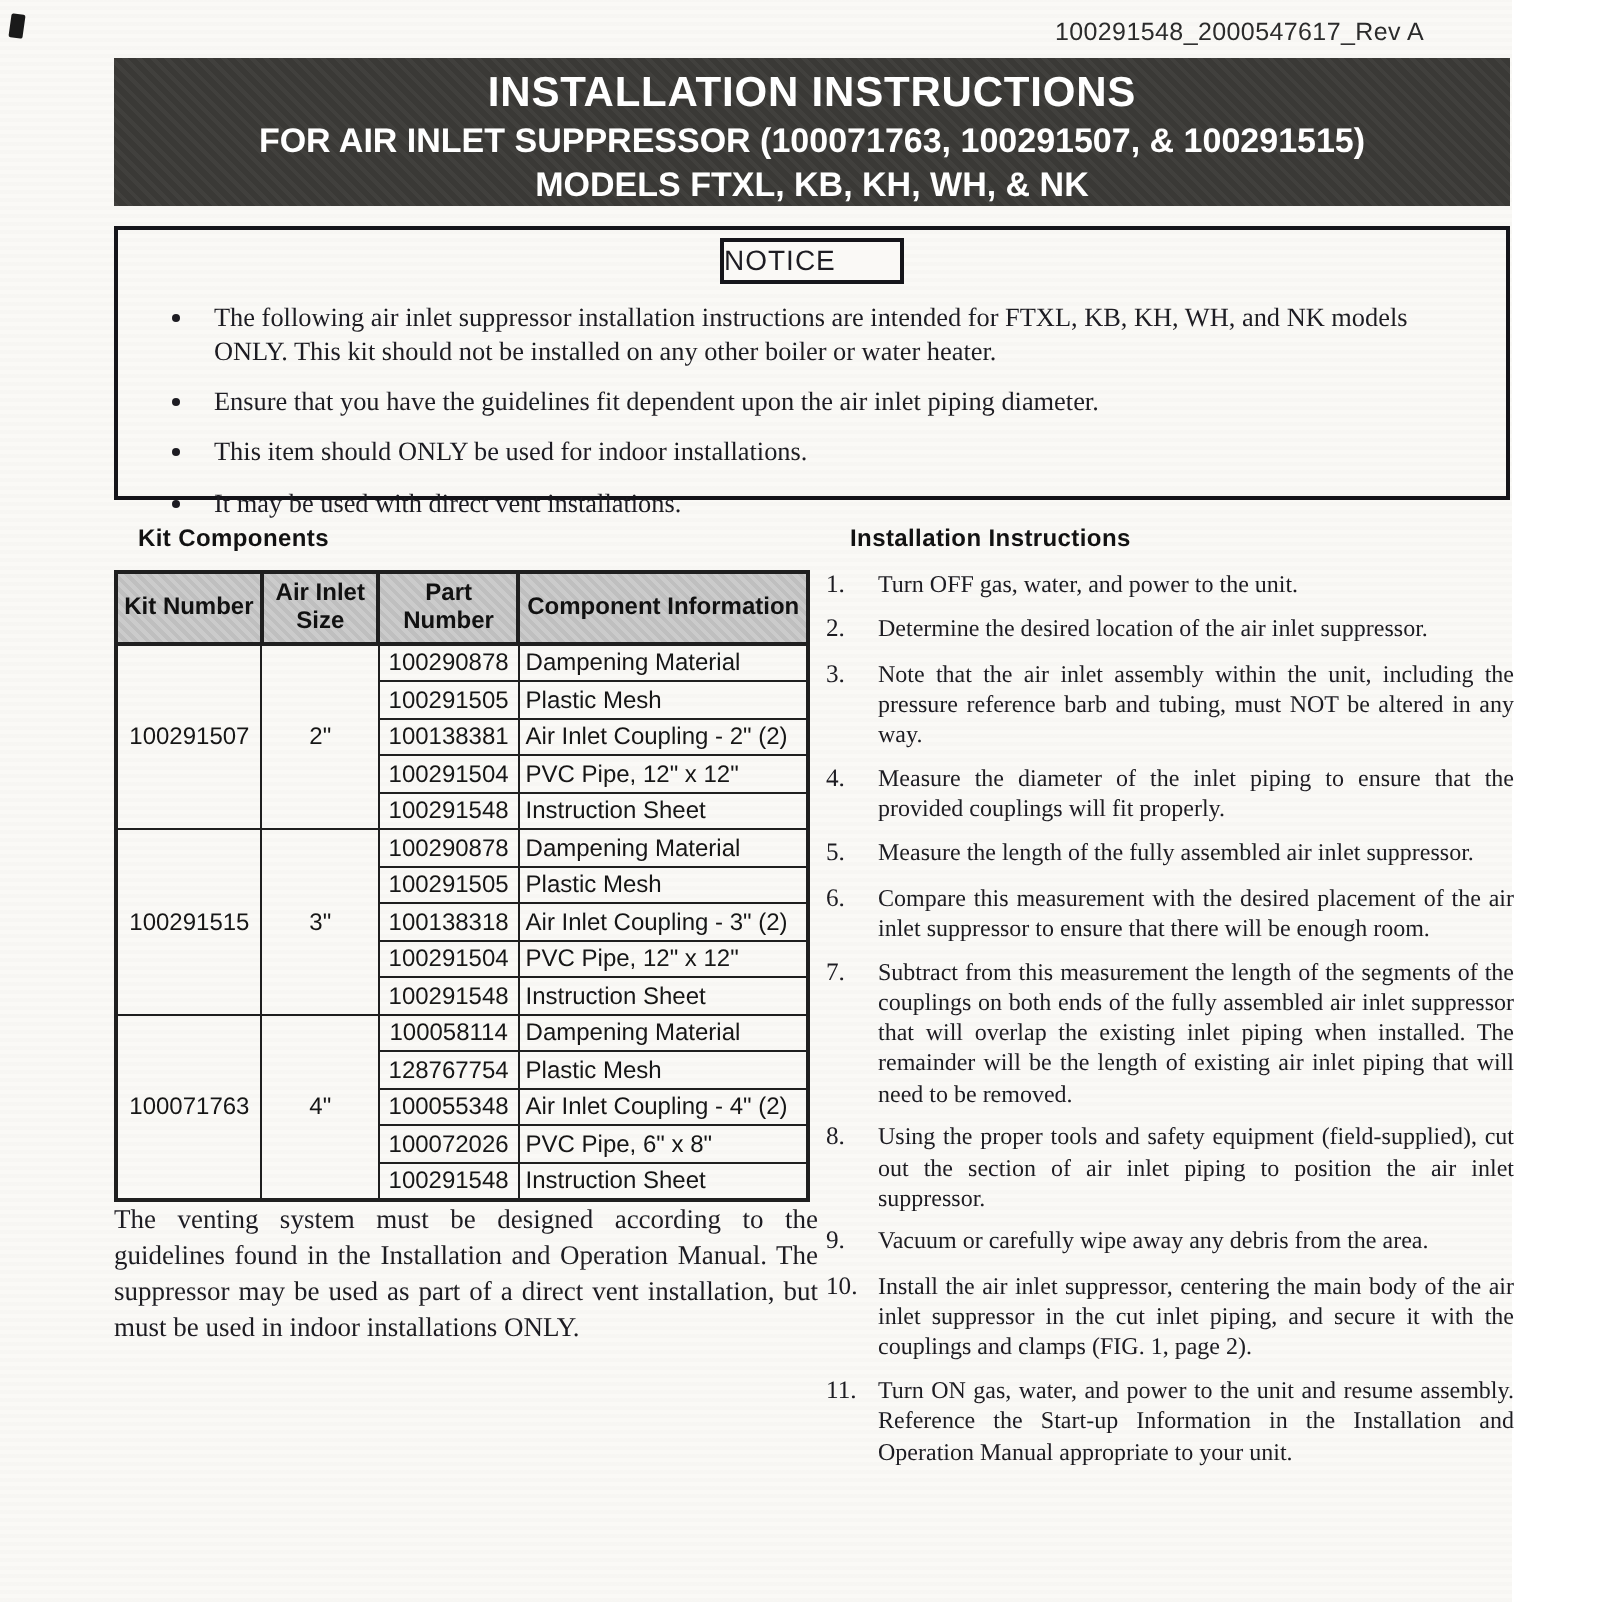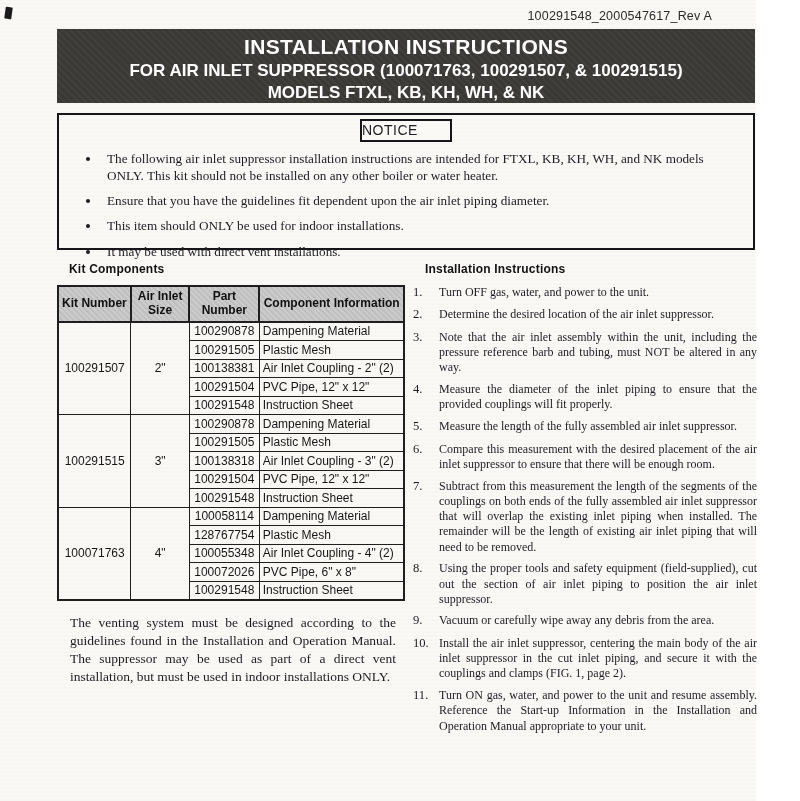--- a/index.html
+++ b/index.html
@@ -62,21 +62,21 @@
   table.kit th {
     background-color:#bfbfbf;
     background-image: repeating-linear-gradient(45deg, rgba(255,255,255,0.18) 0 2px, transparent 2px 4px);
     border:2px solid #1f1f1f; font-size:12px; line-height:1.15; padding:3px 1px;
     font-weight:bold; text-align:center; color:#111;
   }
   table.kit td { border:1.5px solid #1f1f1f; padding:1px 3px; height:15.5px; color:#161616; }
   table.kit td.center { text-align:center; }
 
   .gen-title { margin-top:17px; }
-  .gen-body { margin:13px; font-size:13.5px; line-height:1.33; text-align:justify; }
+  .gen-body { margin:0; font-size:13.5px; line-height:1.33; text-align:justify; }
 
   .steps { margin-top:2px; }
   .step { display:flex; margin-bottom:6.5px; }
   .step .num { flex:none; width:26px; font-size:12.6px; line-height:1.27; }
   .step .txt { flex:1; font-size:12px; line-height:1.27; text-align:justify; }
 </style>
 </head>
 <body>
 
 <div class="page">

